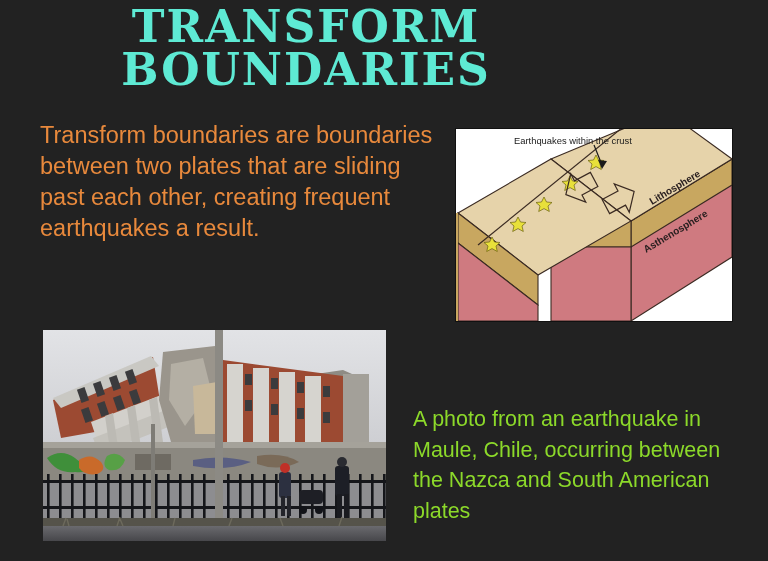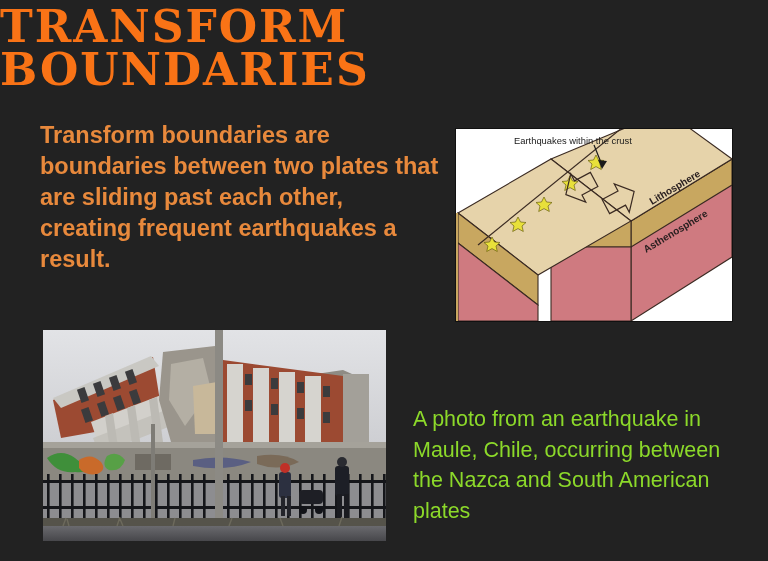--- a/index.html
+++ b/index.html
@@ -8,37 +8,38 @@
     width:768px;height:561px;overflow:hidden;
     background:#222222;
     font-family:"Liberation Sans", sans-serif;
     position:relative;
   }
   .slide{position:absolute;inset:0;}
 
   
   .title{
     position:absolute;left:0;top:6px;width:612px;
-    color:#f97316;
+    text-align:center;
+    color:#5eead4;
     font-family:"DejaVu Serif", serif;
     font-weight:700;
     font-size:44px;
     line-height:0.97;
     letter-spacing:2px;
     white-space:pre-line;
   }
 
   
   .body-text{
     position:absolute;
     left:40px;top:120px;width:400px;
     color:#e8893c;
     font-size:23.5px;
     line-height:1.32;
-    font-weight:700;
+    font-weight:400;
   }
 
   
   .caption-text{
     position:absolute;
     left:413px;top:392px;width:330px;
     color:#8cd92a;
     font-size:21.5px;
     line-height:1.42;
     font-weight:400;

